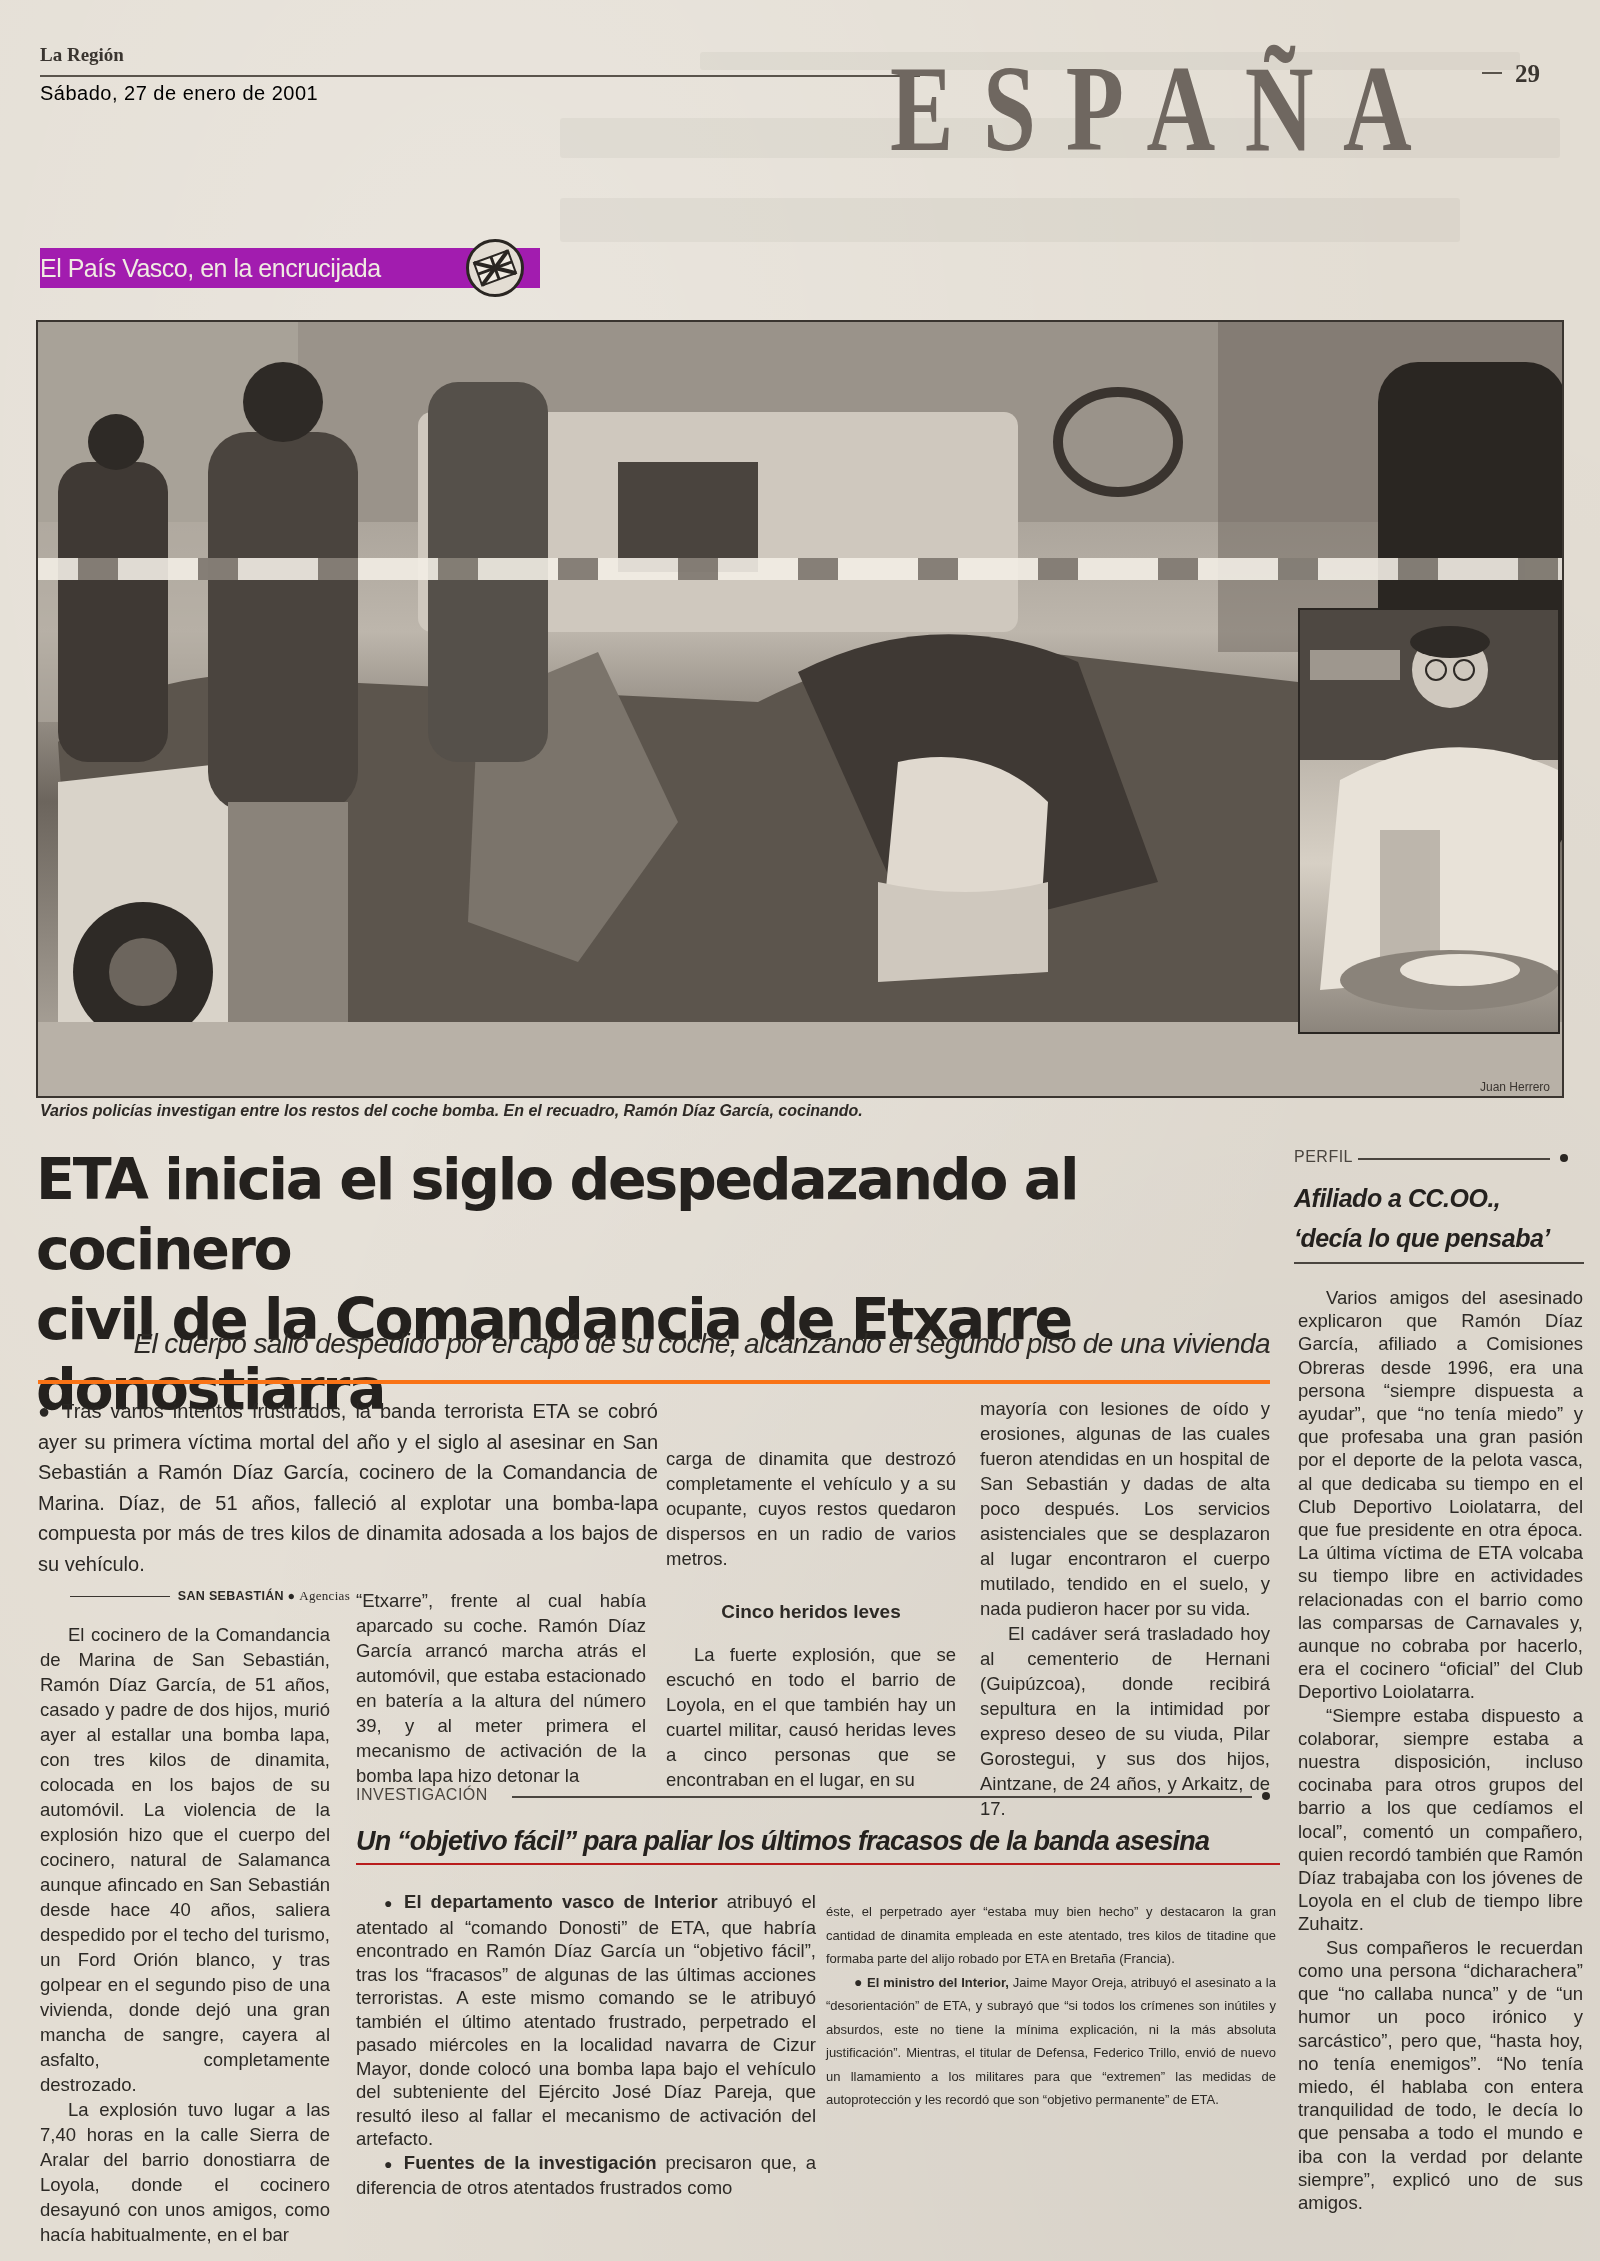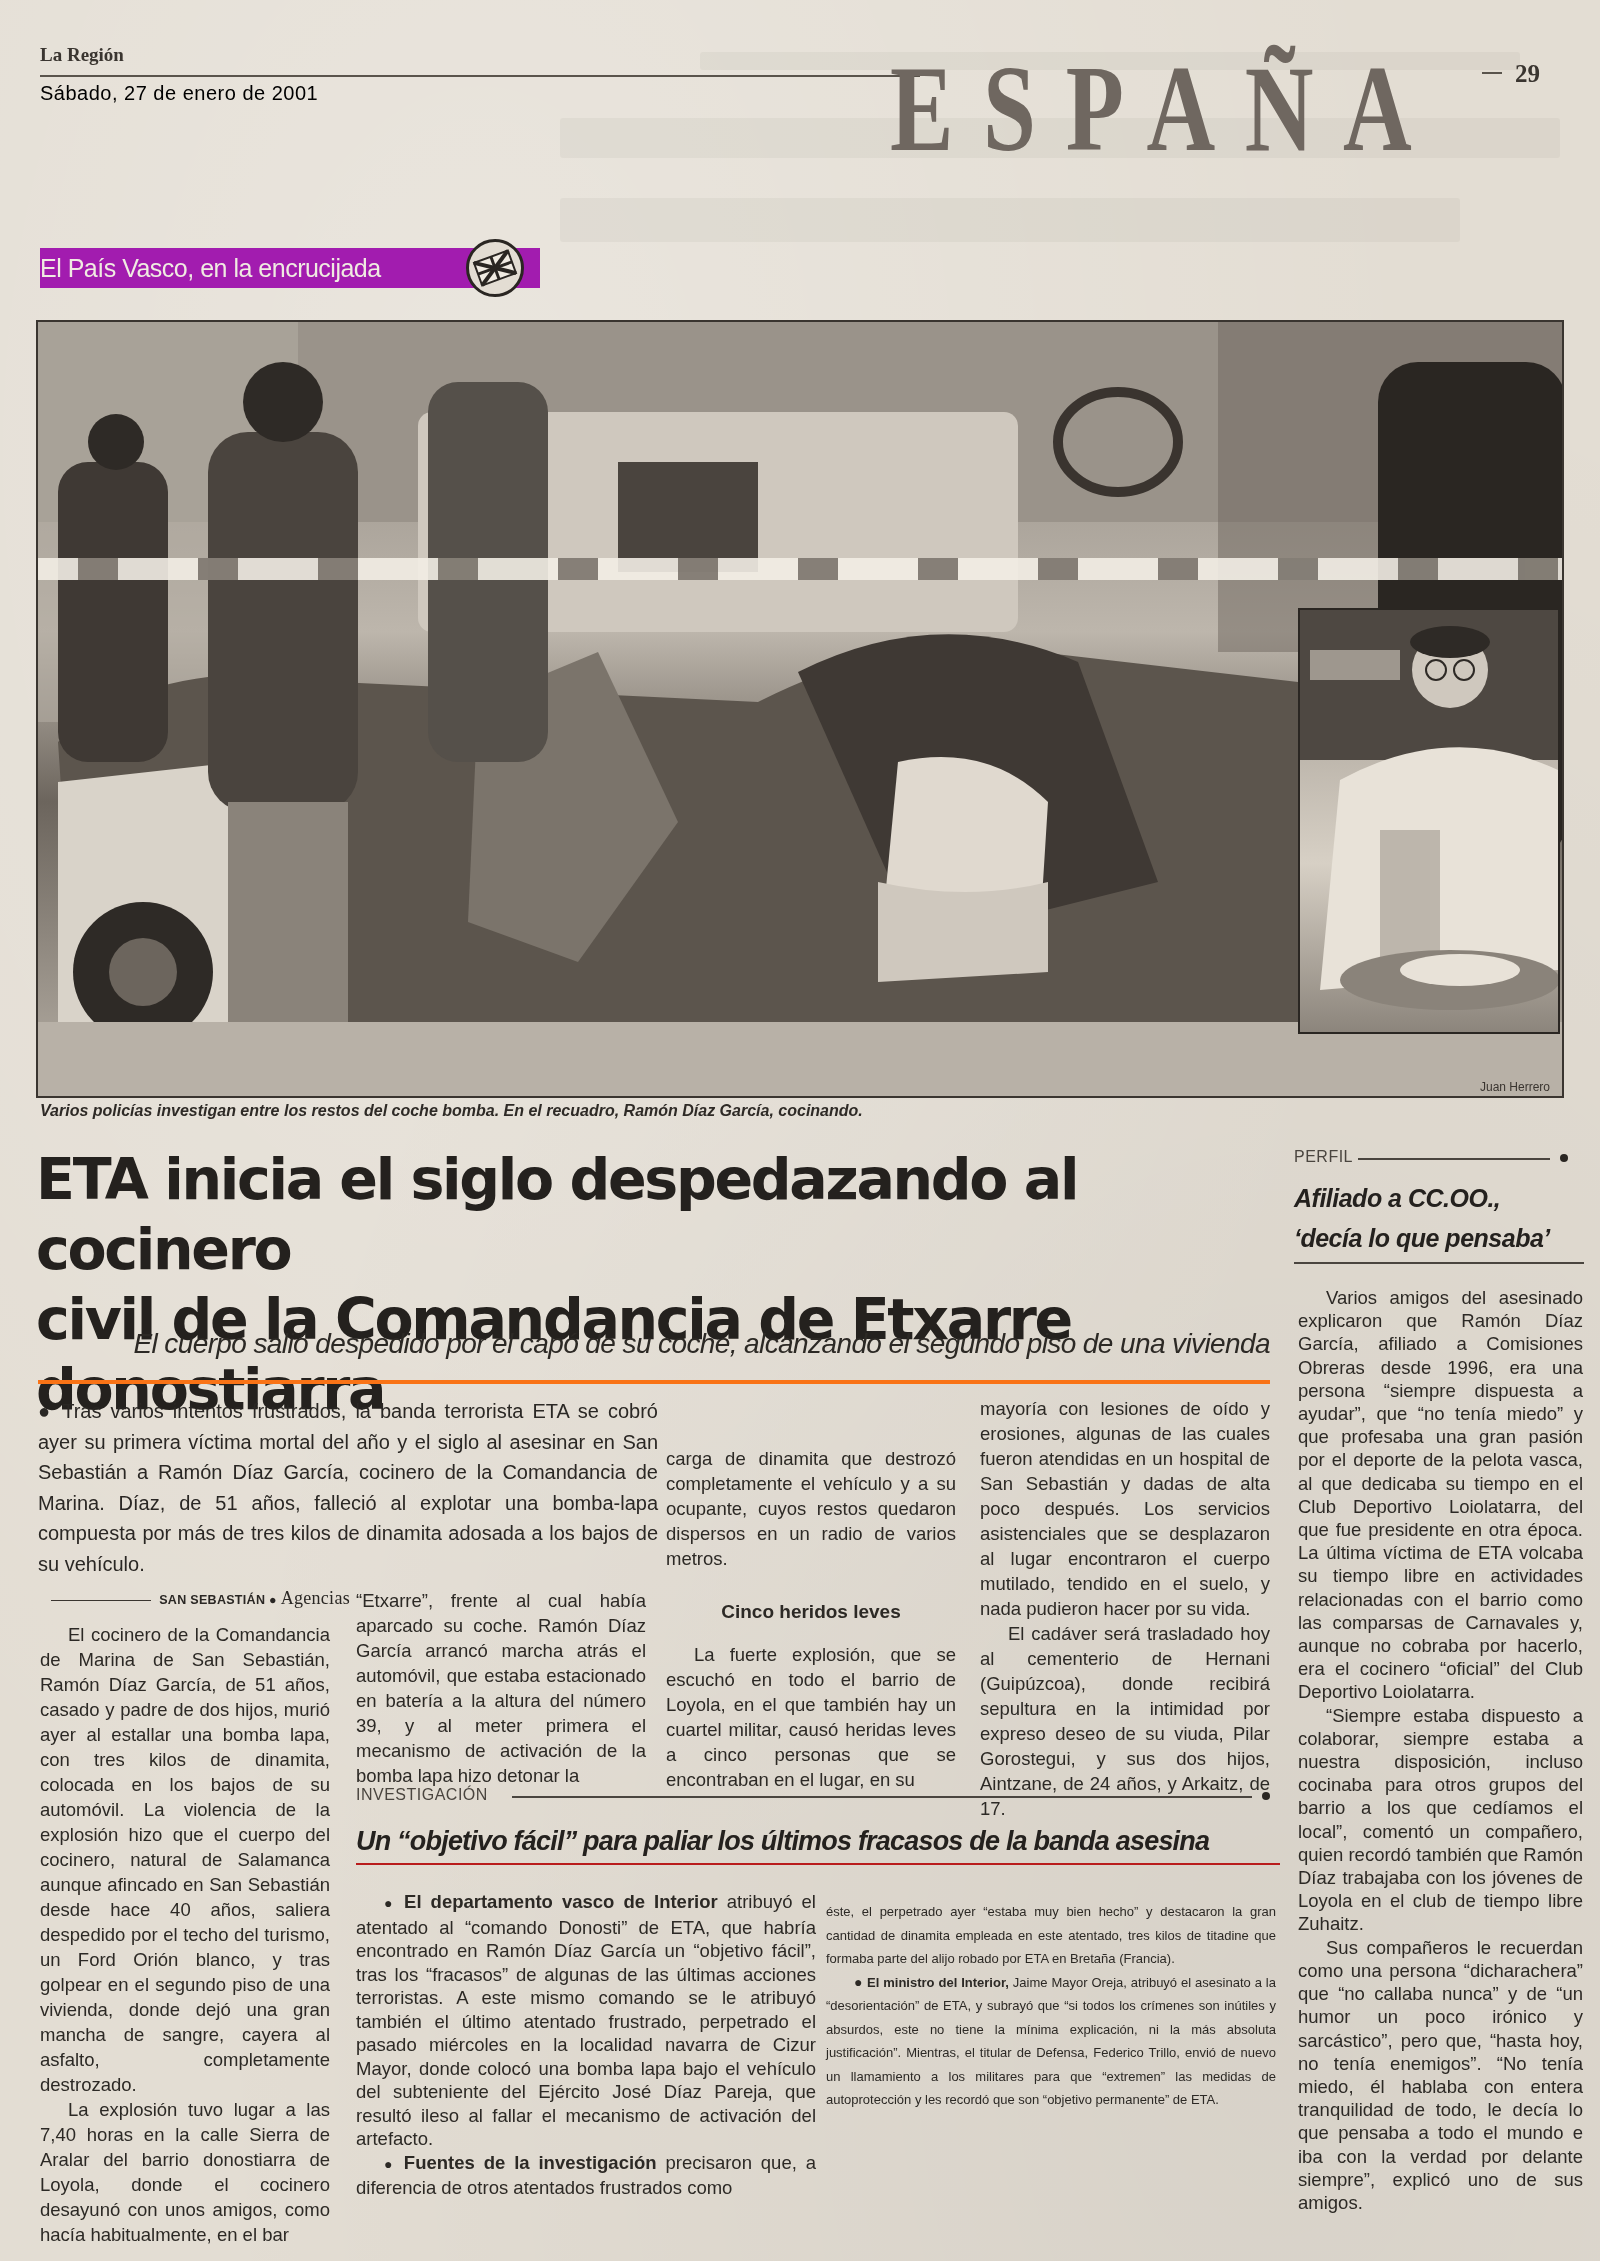--- a/index.html
+++ b/index.html
@@ -29,21 +29,21 @@
   .caption{left:40px;top:1102px;font-size:16px;font-style:italic;font-weight:bold;color:#2e2a26;}
   
   .headline{left:36px;top:1144px;width:1240px;font-family:"DejaVu Sans",sans-serif;font-weight:bold;font-size:57px;line-height:70px;color:#24211e;letter-spacing:-2.3px;}
   .subhead{left:38px;top:1328px;width:1232px;font-size:28px;font-style:italic;color:#2c2925;letter-spacing:-0.6px;border-bottom:4px solid #f97316;padding-bottom:20px;text-align:right;}
   
   .lead{left:38px;top:1396px;width:620px;font-size:20px;line-height:30.5px;text-align:justify;color:#2a2724;}
   .col{position:absolute;font-size:18.5px;line-height:25px;text-align:justify;color:#2c2925;hyphens:manual;}
   .col p{margin:0;text-indent:28px;}
   .byline{left:40px;top:1588px;width:310px;font-size:12.5px;font-weight:bold;text-align:right;letter-spacing:0.3px;}
   .byline .rule{display:inline-block;width:100px;height:1.5px;background:#3a3530;vertical-align:middle;margin-right:8px;}
-  .byline .src{font-weight:normal;font-family:"Liberation Serif",serif;font-size:18px;}
+  .byline .src{font-weight:normal;font-family:"Liberation Serif",serif;font-size:13px;}
   .subtitle-center{font-weight:bold;text-align:center;font-size:19px;margin:0;}
   
   .kicker{font-size:16px;color:#4a453f;letter-spacing:0.5px;}
   .kicker-rule{position:absolute;height:1.5px;background:#4a453f;}
   .dot{position:absolute;width:8px;height:8px;border-radius:50%;background:#2a2622;}
   .perfil-title{left:1294px;top:1178px;width:290px;font-size:25px;font-style:italic;font-weight:bold;line-height:40px;color:#24211e;border-bottom:2px solid #4a453f;padding-bottom:4px;letter-spacing:-0.5px;}
   .inv-title{left:356px;top:1826px;width:924px;font-size:27px;font-style:italic;font-weight:bold;color:#24211e;letter-spacing:-0.8px;border-bottom:2px solid #b91c1c;padding-bottom:6px;}
   .bold{font-weight:bold;}
   .bullet::before{content:"\25CF  ";font-size:14px;}
 </style>

